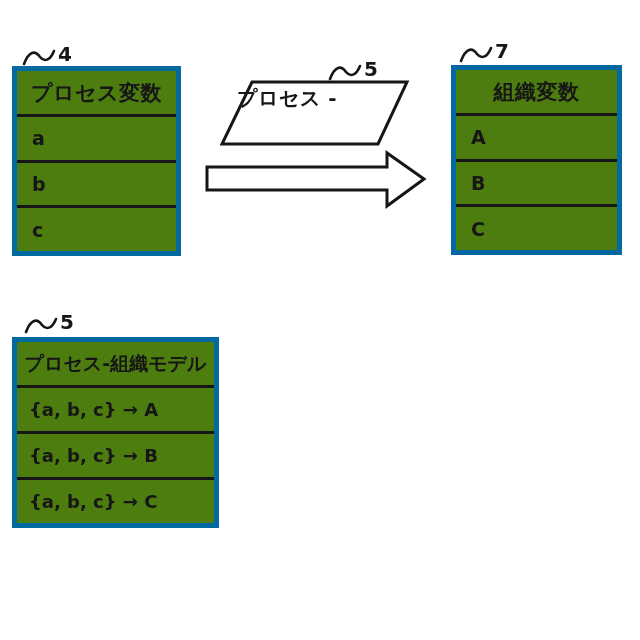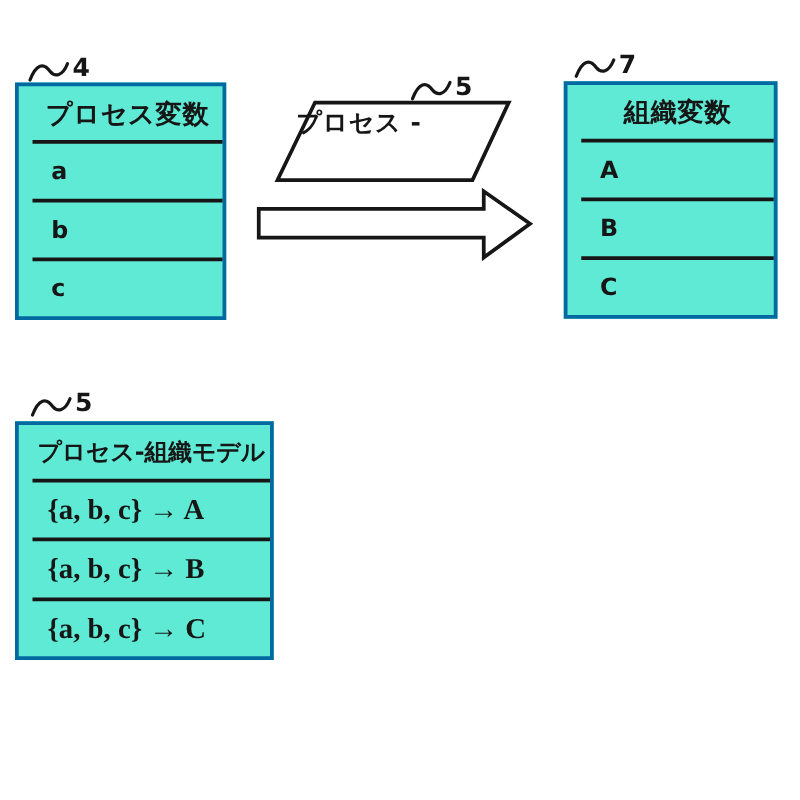--- a/index.html
+++ b/index.html
@@ -27,25 +27,24 @@
     font-size: 20px;
     font-weight: bold;
     line-height: 20px;
   }
   .ref svg { display: block; margin-top: 3px; }
 
   
   .tbl {
     position: absolute;
     box-sizing: border-box;
-    border: 3px solid #0369a1;
-    background: #5eead4;
+    border: 5px solid #0369a1;
+    background: #4d7c0f;
     display: flex;
     flex-direction: column;
-    padding-left: 11px;
   }
   .tbl .hdr {
     height: 43px;
     flex: 0 0 43px;
     display: flex;
     align-items: center;
     justify-content: center;
     font-size: 21px;
     font-weight: bold;
     letter-spacing: 0.5px;
@@ -54,21 +53,21 @@
     flex: 1 1 auto;
     border-top: 3px solid #161616;
     display: flex;
     align-items: center;
     padding-left: 15px;
     font-size: 19px;
     font-weight: bold;
     box-sizing: border-box;
   }
   #model-table .hdr { font-size: 19px; letter-spacing: 0; border-radius: 18px; }
-  #model-table .row { padding-left: 12px; font-size: 23px; font-family: Liberation Serif, serif; }
+  #model-table .row { padding-left: 12px; font-size: 18px; }
 
   
   .shape { position: absolute; }
   .pgram-text {
     position: absolute;
     left: 237px;
     top: 85px;
     width: 152px;
     font-size: 20px;
     font-weight: bold;

